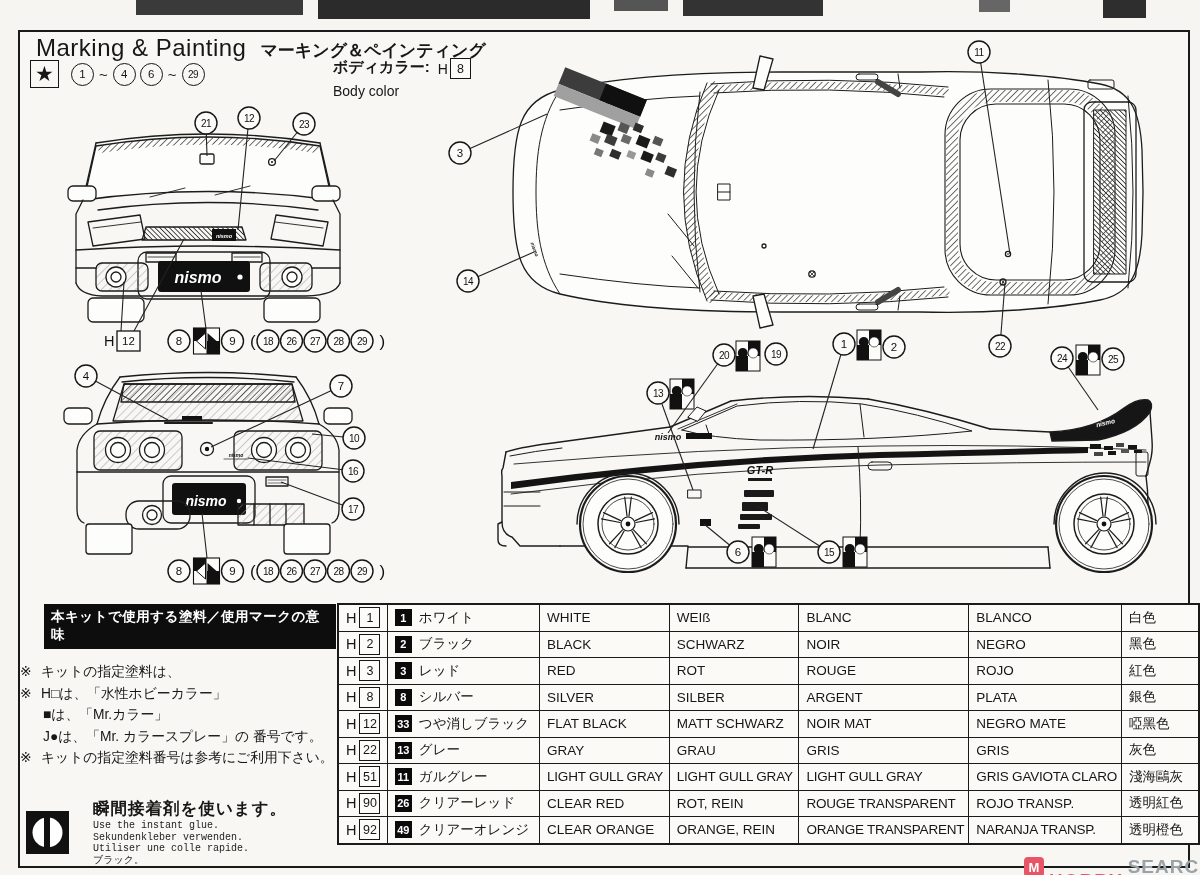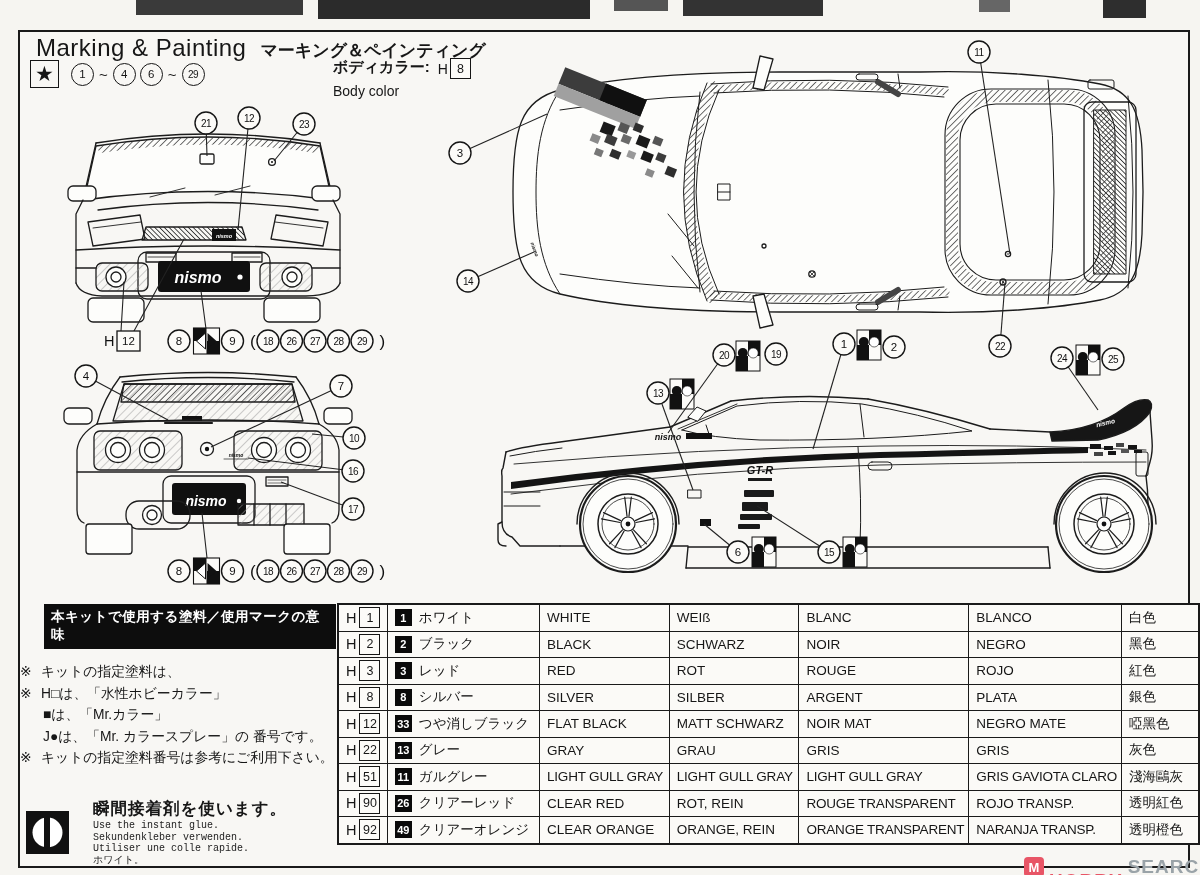--- a/index.html
+++ b/index.html
@@ -632,21 +632,21 @@
     <svg width="43" height="43">
       <rect x="0" y="0" width="43" height="43" fill="#111"></rect>
       <circle cx="21.5" cy="21.5" r="15" fill="#fff"></circle>
       <rect x="18" y="3" width="6" height="37" fill="#111"></rect>
     </svg>
     <div id="glue-texts">
       <div class="ja">瞬間接着剤を使います。</div>
       <div class="sm">Use the instant glue.</div>
       <div class="sm">Sekundenkleber verwenden.</div>
       <div class="sm">Utiliser une colle rapide.</div>
-      <div class="sm">ホワイト。</div>
+      <div class="sm">ブラック。</div>
     </div>
   </div>
 
   <div class="htmlblock" id="paint-table">
     <table>
       <colgroup>
         <col style="width:54px">
           <col style="width:164px">
           <col style="width:133px">
           <col style="width:133px">

